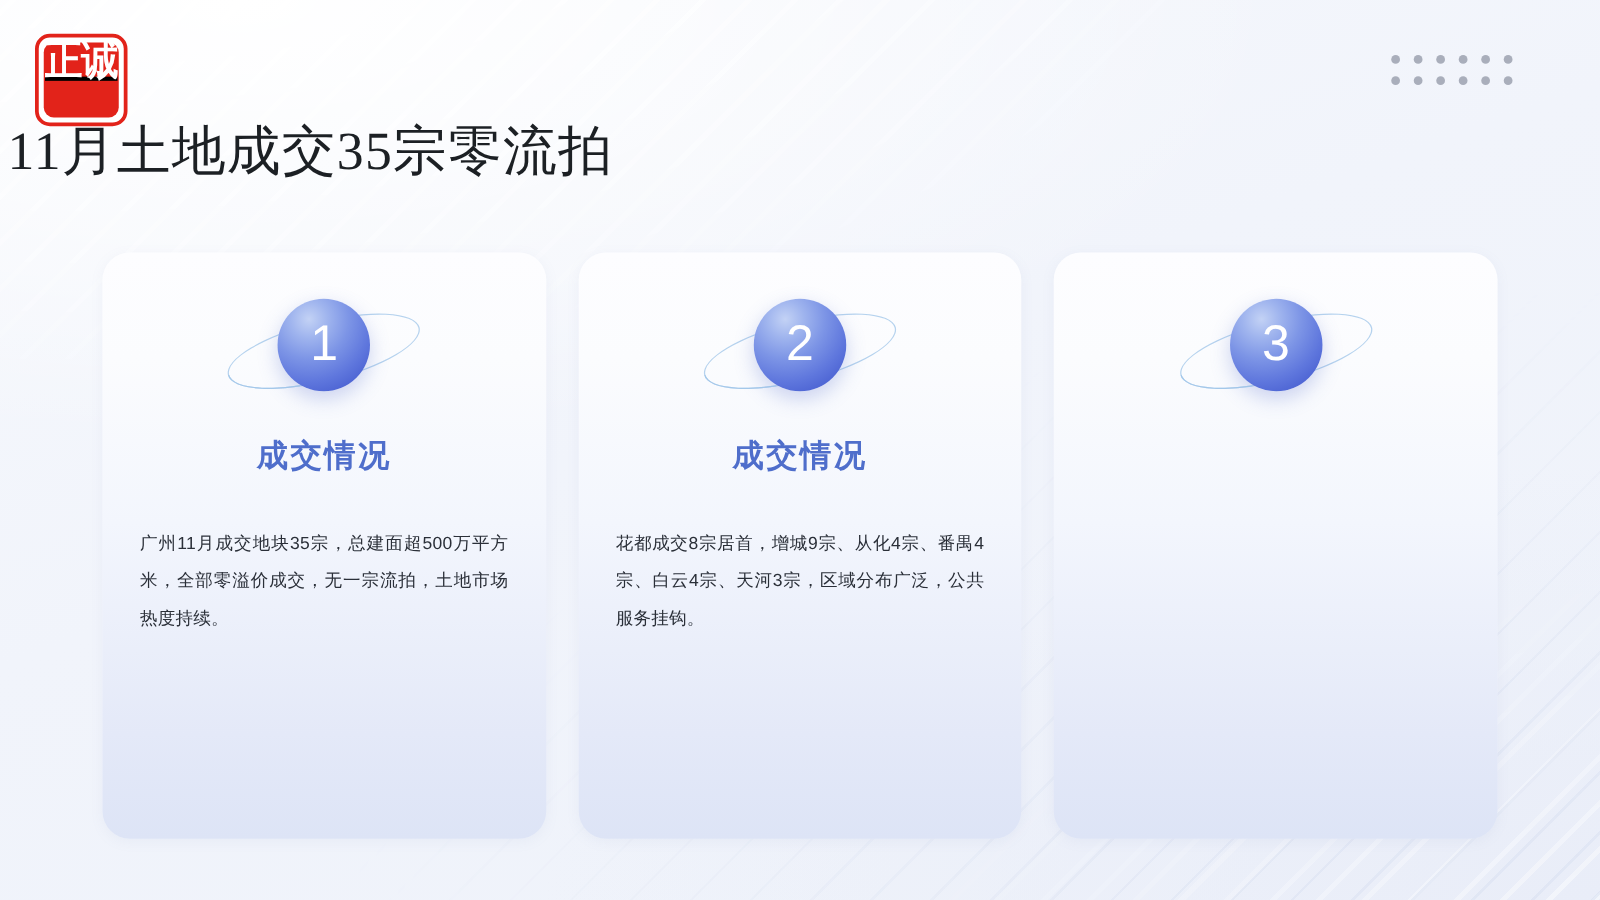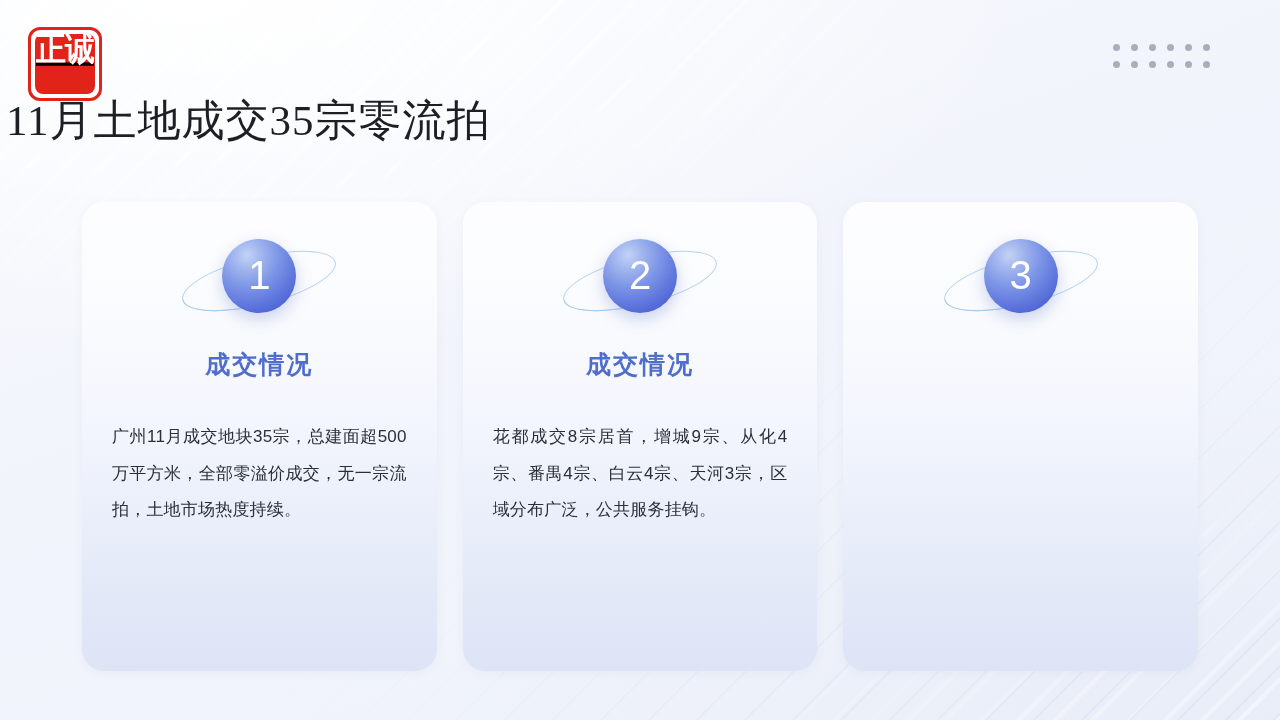--- a/index.html
+++ b/index.html
@@ -227,21 +227,21 @@
     margin-top: 22px;
     text-align: center;
     font-size: 25px;
     font-weight: bold;
     color: #4f6ecb;
     letter-spacing: 2px;
   }
 
   .card-body {
     margin: 38px 30px 0 30px;
-    font-size: 17px;
+    font-size: 14px;
     line-height: 2.15;
     color: #2a2f38;
     text-align: justify;
     letter-spacing: 0.2px;
   }
 </style>
 </head>
 <body>
 
 <div class="stage">

